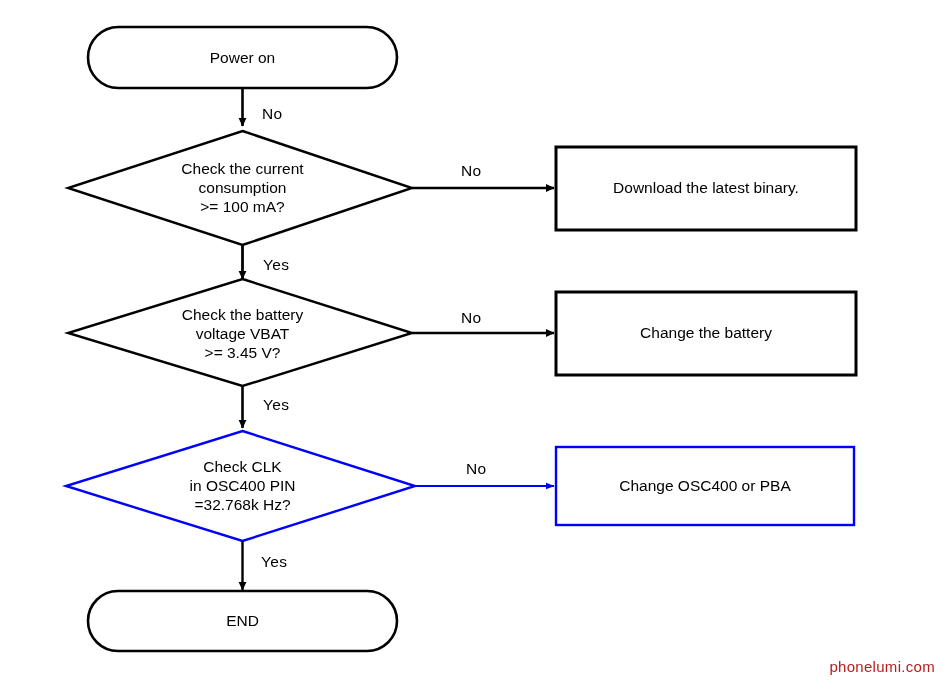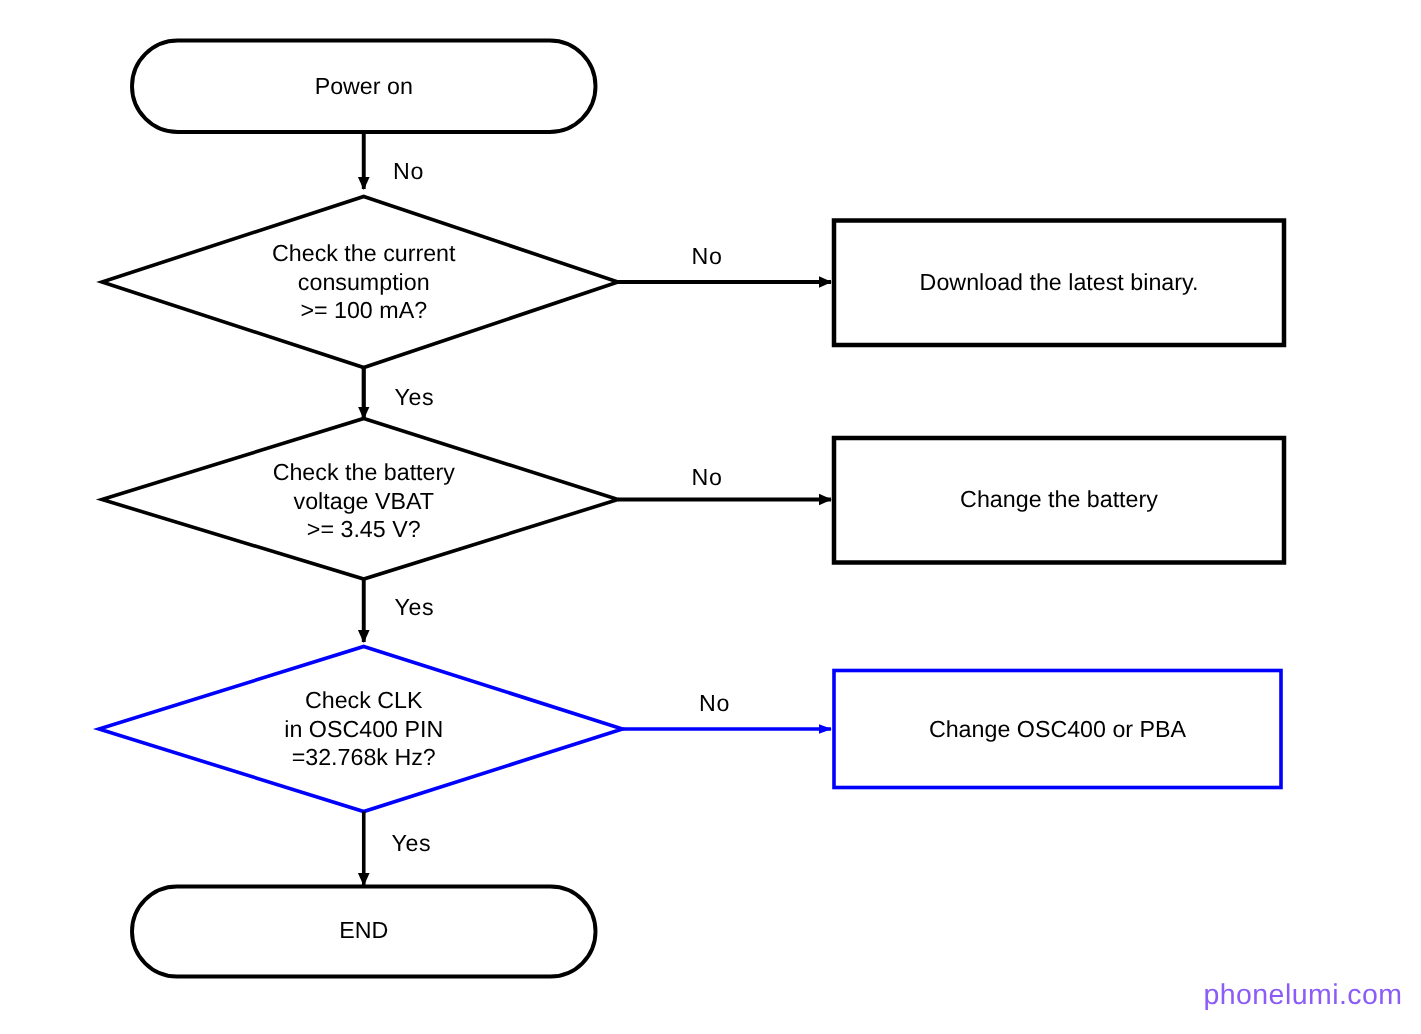--- a/index.html
+++ b/index.html
@@ -38,22 +38,22 @@
     fill: #000000;
     text-anchor: start;
     dominant-baseline: middle;
     letter-spacing: 0.4px;
   }
   .watermark {
     position: absolute;
     right: 12px;
     bottom: 14px;
     font-family: "Liberation Sans", sans-serif;
-    font-size: 19px;
-    color: #8b5cf6;
+    font-size: 15px;
+    color: #b91c1c;
     letter-spacing: 0.3px;
     user-select: none;
   }
   .shape-black {
     fill: #ffffff;
     stroke: #000000;
   }
   .shape-blue {
     fill: #ffffff;
     stroke: #0000ff;

